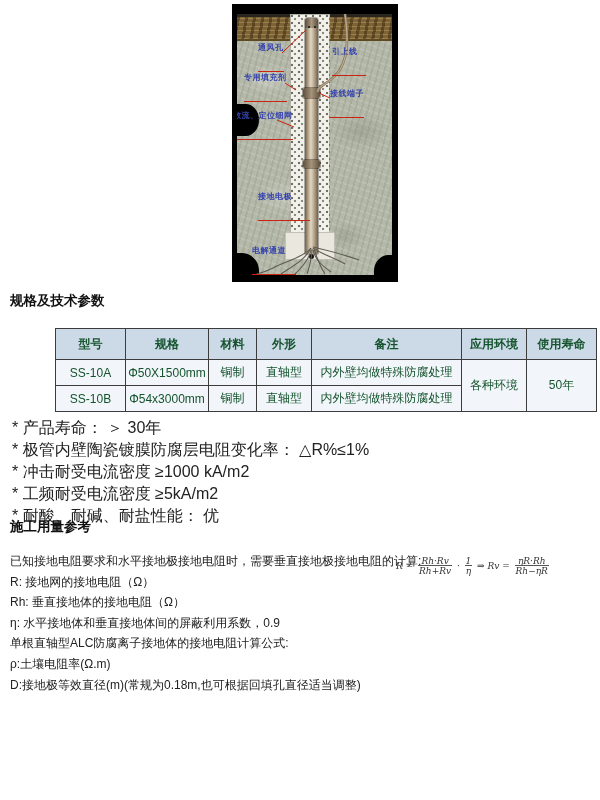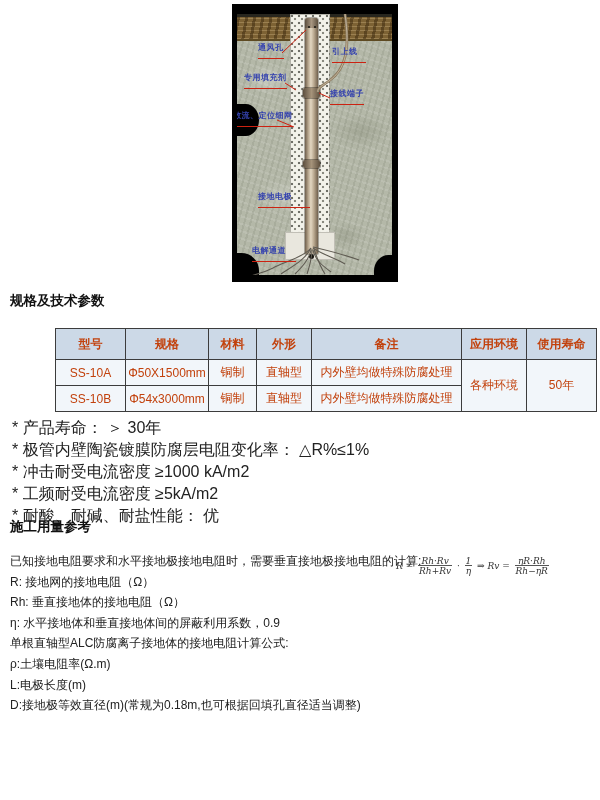--- a/index.html
+++ b/index.html
@@ -40,29 +40,29 @@
     background:linear-gradient(90deg,#5c4f3e,#a79681,#5c4f3e);}
   .vent-dot{position:absolute;width:2px;height:2px;background:#15130f;border-radius:50%;}
   .coupling{position:absolute;left:66px;width:17px;background:linear-gradient(90deg,#5d4f3e,#a5937a 50%,#5d4f3e);
     border-radius:2px;box-shadow:0 0 0 1px rgba(30,25,18,.4);}
   .tip-dot{position:absolute;left:72px;top:240px;width:5px;height:5px;background:#14120e;border-radius:50%;}
   .blob{position:absolute;background:#000;}
   .blob-left{left:0;top:90px;width:22px;height:32px;border-radius:0 60% 60% 0/0 50% 50% 0;}
   .blob-bl{left:0;bottom:0;width:22px;height:22px;border-radius:0 80% 0 0;}
   .blob-br{right:0;bottom:0;width:18px;height:20px;border-radius:80% 0 0 0;}
   .dlabel{position:absolute;font-size:8px;line-height:9px;color:#3442ae;white-space:nowrap;
-    border-bottom:1px solid #cc2211;padding-bottom:6px;font-weight:bold;letter-spacing:.5px;}
+    border-bottom:1px solid #cc2211;padding-bottom:19px;font-weight:bold;letter-spacing:.5px;}
   .linework{position:absolute;left:0;top:0;pointer-events:none;}
 
   
   .sec-title{position:absolute;left:10px;font-size:13.5px;font-weight:bold;color:#111;}
   .t1{top:292px;} .t2{top:518px;}
 
   table.spec-table{position:absolute;left:55px;top:328px;width:541px;border-collapse:collapse;
-    table-layout:fixed;font-size:12px;color:#c2410c;}
+    table-layout:fixed;font-size:12px;color:#14532d;}
   table.spec-table th,table.spec-table td{border:1.4px solid #3c3c3c;text-align:center;padding:0;}
   table.spec-table th{height:30px;background:#ccd9e7;font-weight:bold;}
   table.spec-table td{height:25px;background:#f2f6fa;}
 
   .bullets{position:absolute;left:12px;top:417px;font-size:16px;line-height:22px;color:#222;}
   .usage{position:absolute;left:10px;top:551px;width:588px;font-size:12px;line-height:20.6px;color:#222;}
 
   .formula{position:absolute;left:396px;top:540px;font-size:9px;color:#333;
     font-family:"DejaVu Serif","Liberation Serif",serif;font-style:italic;white-space:nowrap;}
   .frac{display:inline-block;vertical-align:middle;text-align:center;line-height:10px;margin:16px 2px;}
@@ -196,17 +196,16 @@
     </span>
   </div>
 
   <div class="usage">
     <div>已知接地电阻要求和水平接地极接地电阻时，需要垂直接地极接地电阻的计算:</div>
     <div>R: 接地网的接地电阻（Ω）</div>
     <div>Rh: 垂直接地体的接地电阻（Ω）</div>
     <div>η: 水平接地体和垂直接地体间的屏蔽利用系数，0.9</div>
     <div>单根直轴型ALC防腐离子接地体的接地电阻计算公式:</div>
     <div>ρ:土壤电阻率(Ω.m)</div>
-    <div>L:电极长度(m)</div>
     <div>D:接地极等效直径(m)(常规为0.18m,也可根据回填孔直径适当调整)</div>
   </div>
 
 </div>
 
 </body></html>

